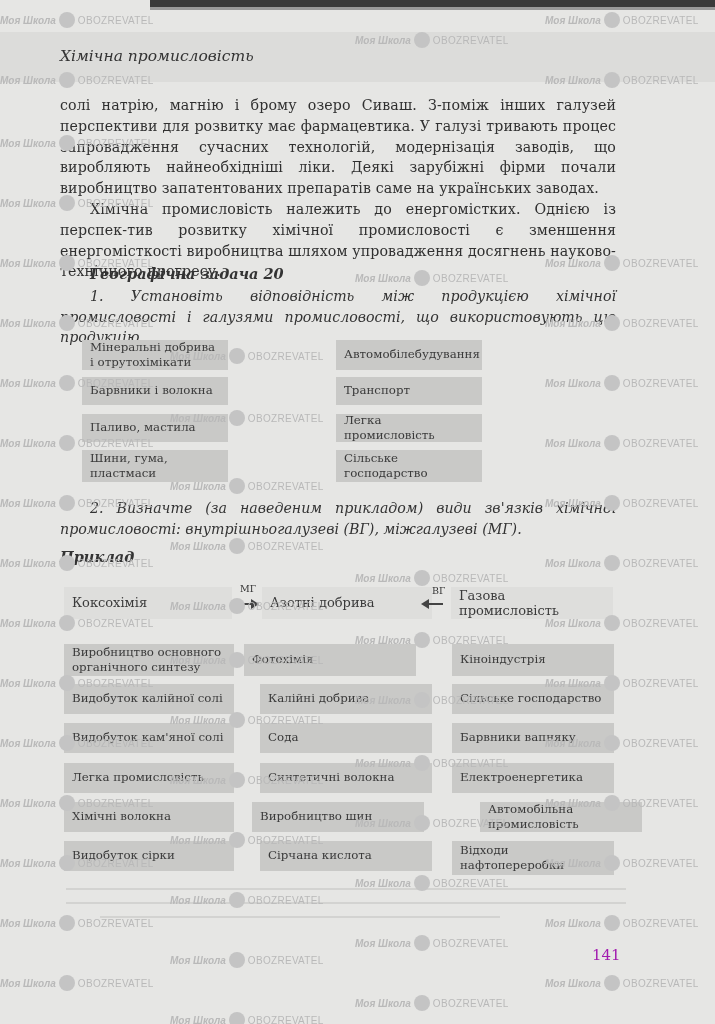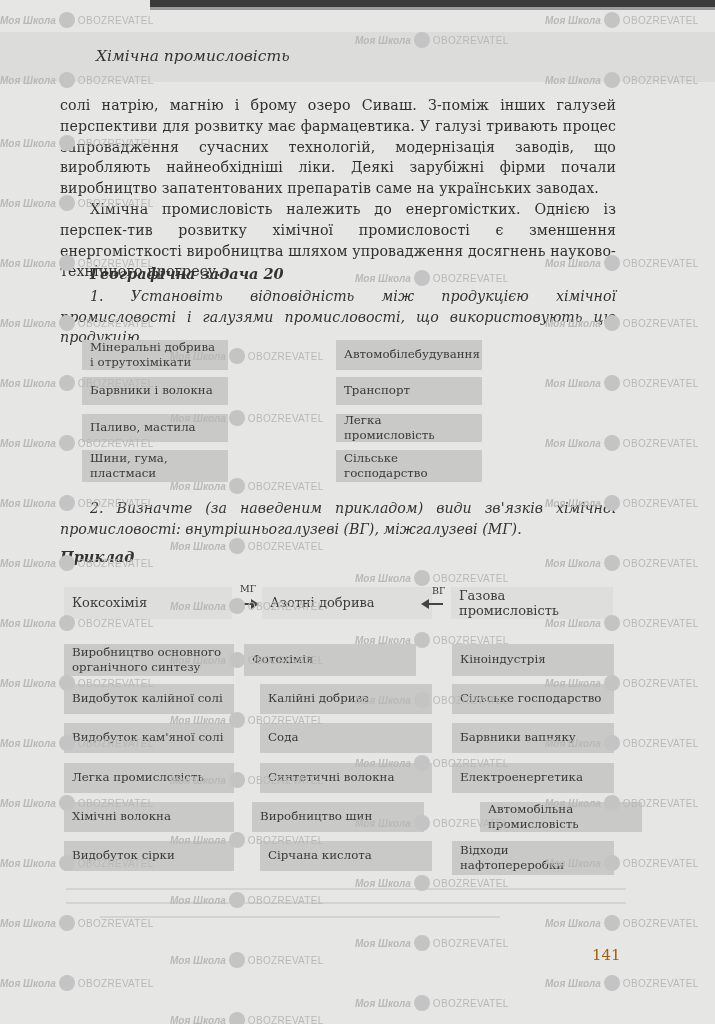--- a/index.html
+++ b/index.html
@@ -5,41 +5,41 @@
   html, body { margin:0; padding:0; }
   body {
     width:715px; height:1024px; position:relative; overflow:hidden;
     background:#e6e6e4;
     font-family:"DejaVu Serif", "Liberation Serif", serif;
     color:#2e2e2e;
   }
   .topbar { position:absolute; left:150px; top:0; width:565px; height:7px; background:#3a3a3a; }
   .topbar-shade { position:absolute; left:150px; top:7px; width:565px; height:3px; background:#9a9a9a; }
   .header-band { position:absolute; left:0; top:32px; width:715px; height:50px; background:#dcdcda; }
-  .running-head { position:absolute; left:60px; top:47px; font-style:italic; font-size:15.5px; color:#333;margin-left:36px; }
+  .running-head { position:absolute; left:60px; top:47px; font-style:italic; font-size:15.5px; color:#333; }
   .body-text { position:absolute; left:60px; width:556px; font-size:14.2px; line-height:20.8px; text-align:justify; color:#303030; letter-spacing:0.1px; }
   .body-text p { margin:0; }
   .body-text p.indent { text-indent:30px; }
   #p1 { top:95px; }
   .task-title { position:absolute; left:90px; top:265px; font-style:italic; font-weight:bold; font-size:14.5px; color:#333; }
   .task-q { position:absolute; left:60px; width:556px; font-style:italic; font-size:14.2px; line-height:20.5px; text-align:justify; color:#333; }
   #q1 { top:286px; text-indent:30px; }
   #q2 { top:498px; text-indent:30px; }
   .example-label { position:absolute; left:60px; top:548px; font-style:italic; font-weight:bold; font-size:14.5px; color:#333; }
   .box {
     position:absolute; background:#c9c9c7; font-size:11.8px; line-height:15.5px;
     color:#3a3a3a; padding:0 8px; box-sizing:border-box; display:flex; align-items:center;
   }
   .box.light { background:#dededc; font-size:13px; }
   .rel-label { position:absolute; font-size:9.5px; color:#333; }
   .arrow { position:absolute; height:2px; background:#444; }
   .arrow::after { content:""; position:absolute; top:-4px; border-top:5px solid transparent; border-bottom:5px solid transparent; }
   .arrow.right::after { right:-2px; border-left:8px solid #444; }
   .arrow.left::after { left:-2px; border-right:8px solid #444; }
-  .page-num { position:absolute; left:592px; top:946px; font-size:15px; color:#a16207; }
+  .page-num { position:absolute; left:592px; top:946px; font-size:15px; color:#a21caf; }
   .faint { position:absolute; left:66px; width:560px; height:2px; background:#d3d3d1; }
   .wm { position:absolute; font-size:10px; color:#b9b9b9; font-family:"Liberation Sans", sans-serif; white-space:nowrap; display:flex; align-items:center; gap:3px; }
   .wm .ms { font-style:italic; font-weight:bold; }
   .wm .circ { width:16px; height:16px; border-radius:50%; background:#c4c4c4; display:inline-block; }
   .wm .ob { letter-spacing:0.3px; }
 </style>
 </head>
 <body>
 
 <div class="topbar"></div>

